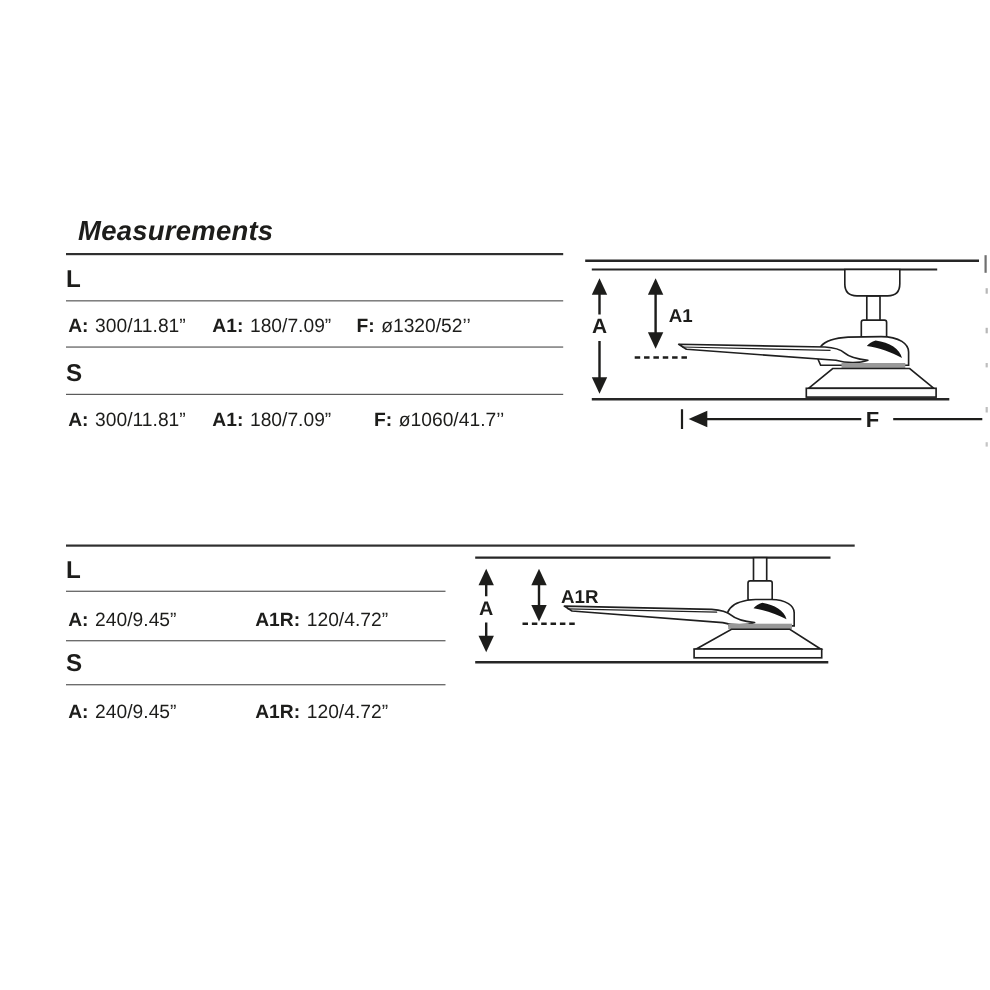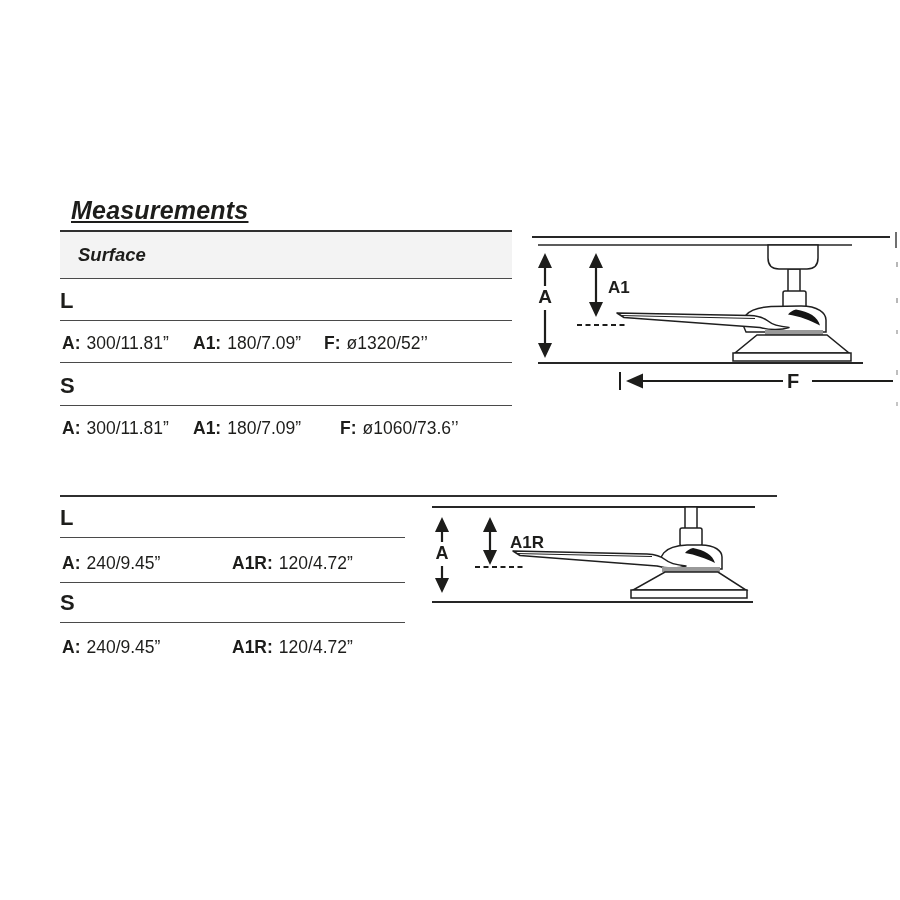--- a/index.html
+++ b/index.html
@@ -1,19 +1,19 @@
 <!DOCTYPE html>
 <html><head>
 <meta charset="utf-8">
 <style>
   html,body{margin:0;padding:0;background:#ffffff;}
   body{width:900px;height:900px;position:relative;font-family:"Liberation Sans",sans-serif;color:#1d1d1b;}
   .canvas{position:absolute;left:0;top:0;width:900px;height:900px;background:#fff;overflow:hidden;}
 
-  .page-title{position:absolute;left:71px;top:196px;font-size:25px;font-weight:bold;font-style:italic;letter-spacing:.2px;text-decoration:underline;}
+  .page-title{position:absolute;left:71px;top:196px;font-size:25px;font-weight:bold;font-style:italic;letter-spacing:.2px;}
 
   .spec-table{position:absolute;}
   .spec-table .top-rule{height:2px;background:#2f2f2f;}
   .spec-table .thead{background:#f3f3f3;border-bottom:1.5px solid #4a4a4a;display:flex;align-items:center;padding-left:18px;font-size:18.5px;font-weight:bold;font-style:italic;}
   .spec-table .size-row{border-bottom:1.5px solid #4a4a4a;display:flex;align-items:flex-end;padding-bottom:6px;font-size:22px;font-weight:bold;}
   .spec-table .meas-row{position:relative;border-bottom:1.5px solid #4a4a4a;font-size:17.5px;}
   .spec-table .meas-row.last{border-bottom:none;}
   .meas{position:absolute;bottom:8px;white-space:nowrap;}
   .meas b{font-weight:bold;}
   .meas .val{margin-left:6px;text-align:right;}
@@ -27,38 +27,35 @@
 </style>
 </head>
 <body>
 
 <div class="canvas">
 
   <div class="page-title">Measurements</div>
 
   <div class="spec-table" style="left:60px;top:230px;width:452px;">
     <div class="top-rule"></div>
-    <div class="thead" style="height:46px;">
-      <span>Surface</span>
-    </div>
     <div class="size-row" style="height:35px;">
       <span>L</span>
     </div>
     <div class="meas-row" style="height:41px;">
       <span class="meas" style="left:2px;"><b>A:</b><span class="val">300/11.81”</span></span>
       <span class="meas" style="left:133px;"><b>A1:</b><span class="val">180/7.09”</span></span>
       <span class="meas" style="left:264px;"><b>F:</b><span class="val">ø1320/52’’</span></span>
     </div>
     <div class="size-row" style="height:36px;">
       <span>S</span>
     </div>
     <div class="meas-row last" style="height:41px;">
       <span class="meas" style="left:2px;"><b>A:</b><span class="val">300/11.81”</span></span>
       <span class="meas" style="left:133px;"><b>A1:</b><span class="val">180/7.09”</span></span>
-      <span class="meas" style="left:280px;"><b>F:</b><span class="val">ø1060/73.6’’</span></span>
+      <span class="meas" style="left:280px;"><b>F:</b><span class="val">ø1060/41.7’’</span></span>
     </div>
   </div>
 
   <svg class="diagram" style="left:525px;top:228px;" width="375" height="170" viewBox="0 0 375 170">
     <g stroke="#262626" fill="none">
       <line x1="7" y1="9" x2="365" y2="9" stroke-width="2.2"></line>
       <line x1="13" y1="17" x2="327" y2="17" stroke-width="1.6"></line>
       <line x1="13" y1="135" x2="338" y2="135" stroke-width="2.2"></line>
     </g>
 

